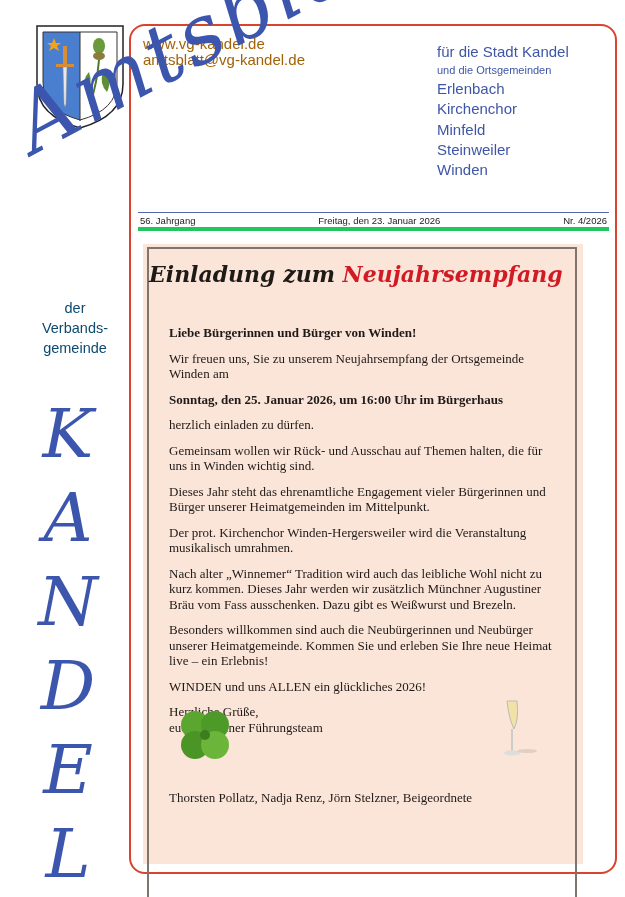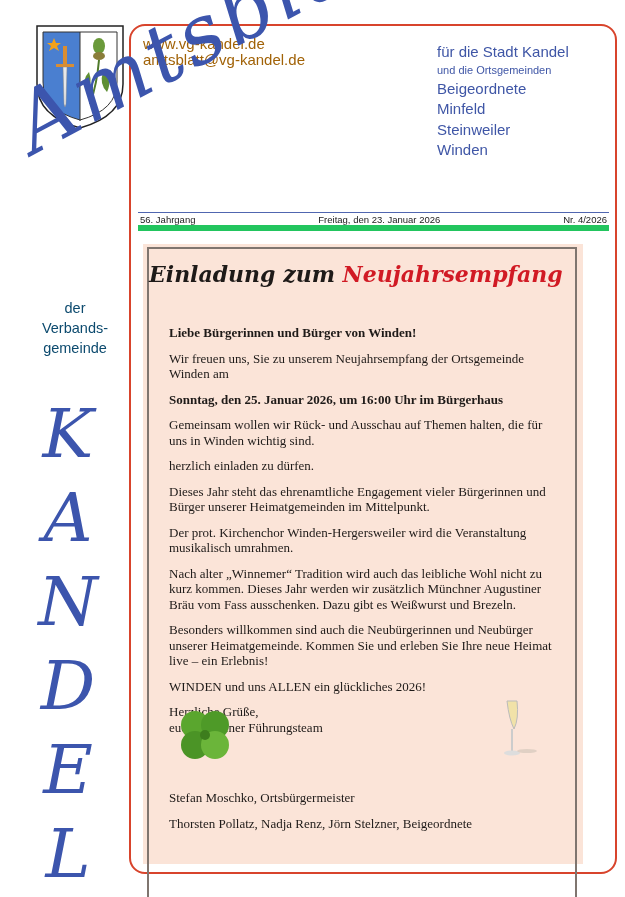--- a/index.html
+++ b/index.html
@@ -27,21 +27,21 @@
     .towns .small { font-size: 11px; line-height: 17px; }
     .title-script {
       position: absolute; left: 40px; top: 84px;
       font-family: "DejaVu Serif", serif; font-style: italic;
       color: #3c55ad; font-size: 82px; letter-spacing: 4px;
       transform: rotate(-28deg); transform-origin: left bottom;
       white-space: nowrap; line-height: 1;
     }
     .issue-bar {
       position: absolute; left: 138px; top: 212px; width: 471px; height: 19px;
-      border-top: 1px solid #5066b0; border-bottom: 6px solid #22c55e;
+      border-top: 1px solid #5066b0; border-bottom: 4px solid #22c55e;
       font-size: 9.5px; color: #222; display: flex; align-items: center;
       justify-content: space-between; padding: 0 2px; box-sizing: border-box;
     }
     .side-text {
       position: absolute; left: 30px; top: 298px; width: 90px;
       text-align: center; color: #0c4a6e; font-size: 14.5px; line-height: 20px;
     }
     .kandel {
       position: absolute; left: 33px; top: 392px; width: 70px;
       text-align: center; color: #3c55ad;
@@ -97,21 +97,22 @@
 <div class="contact">
   <div>www.vg-kandel.de</div>
   <div>amtsblatt@vg-kandel.de</div>
 </div>
 
 <div class="title-script">Amtsblatt</div>
 
 <div class="towns">
   <div>für die Stadt Kandel</div>
   <div class="small">und die Ortsgemeinden</div>
-  <div>Beigeordnete</div>
+  <div>Erlenbach</div>
+  <div>Kirchenchor</div>
   <div>Minfeld</div>
   <div>Steinweiler</div>
   <div>Winden</div>
 </div>
 
 <div class="issue-bar">
   <span>56. Jahrgang</span>
   <span>Freitag, den 23. Januar 2026</span>
   <span>Nr. 4/2026</span>
 </div>
@@ -131,33 +132,32 @@
   <div>L</div>
 </div>
 
 <div class="invite-bg"></div>
 <div class="invite">
   <h1><span>Einladung zum </span><span class="red">Neujahrsempfang</span></h1>
   <div style="height:38px"></div>
   <p class="bold">Liebe Bürgerinnen und Bürger von Winden!</p>
   <p>Wir freuen uns, Sie zu unserem Neujahrsempfang der Ortsgemeinde Winden am</p>
   <p class="bold">Sonntag, den 25. Januar 2026, um 16:00 Uhr im Bürgerhaus</p>
+  <p>herzlich einladen zu dürfen.</p>
   <p>Gemeinsam wollen wir Rück- und Ausschau auf Themen halten, die für uns in Winden wichtig sind.</p>
-  <p>herzlich einladen zu dürfen.</p>
   <p>Dieses Jahr steht das ehrenamtliche Engagement vieler Bürgerinnen und Bürger unserer Heimatgemeinden im Mittelpunkt.</p>
   <p>Der prot. Kirchenchor Winden-Hergersweiler wird die Veranstaltung musikalisch umrahmen.</p>
   <p>Nach alter „Winnemer“ Tradition wird auch das leibliche Wohl nicht zu kurz kommen. Dieses Jahr werden wir zusätzlich Münchner Augustiner Bräu vom Fass ausschenken. Dazu gibt es Weißwurst und Brezeln.</p>
   <p>Besonders willkommen sind auch die Neubürgerinnen und Neubürger unserer Heimatgemeinde. Kommen Sie und erleben Sie Ihre neue Heimat live – ein Erlebnis!</p>
   <p>WINDEN und uns ALLEN ein glückliches 2026!</p>
   <div style="margin:0 20px 13px 20px">
     <div>Herzliche Grüße,</div>
     <div>euer Windener Führungsteam</div>
   </div>
   <div style="height:42px"></div>
-  <p>Stefan Moschko, Ortsbürgermeister</p>
   <p>Thorsten Pollatz, Nadja Renz, Jörn Stelzner, Beigeordnete</p>
 
   <svg class="clover" viewBox="0 0 60 52">
     <circle cx="20" cy="16" r="14" fill="#5aa62e"></circle>
     <circle cx="40" cy="16" r="14" fill="#4e9a28"></circle>
     <circle cx="20" cy="36" r="14" fill="#4b9426"></circle>
     <circle cx="40" cy="36" r="14" fill="#6bb53a"></circle>
     <circle cx="30" cy="26" r="5" fill="#3d7d1d"></circle>
   </svg>
   <svg class="glass" viewBox="0 0 50 66">

